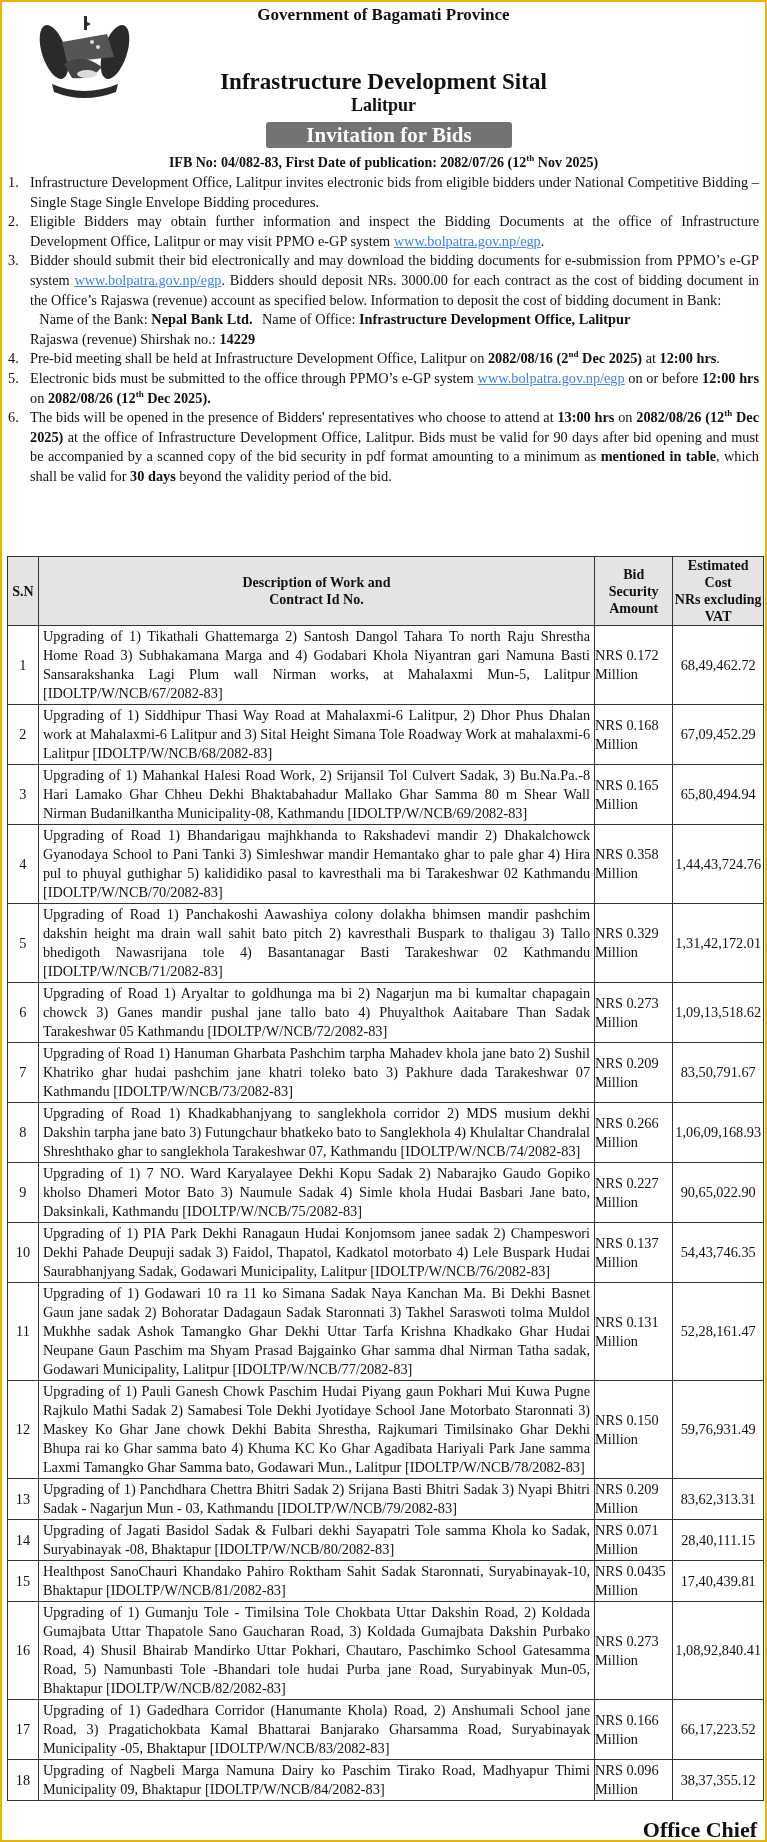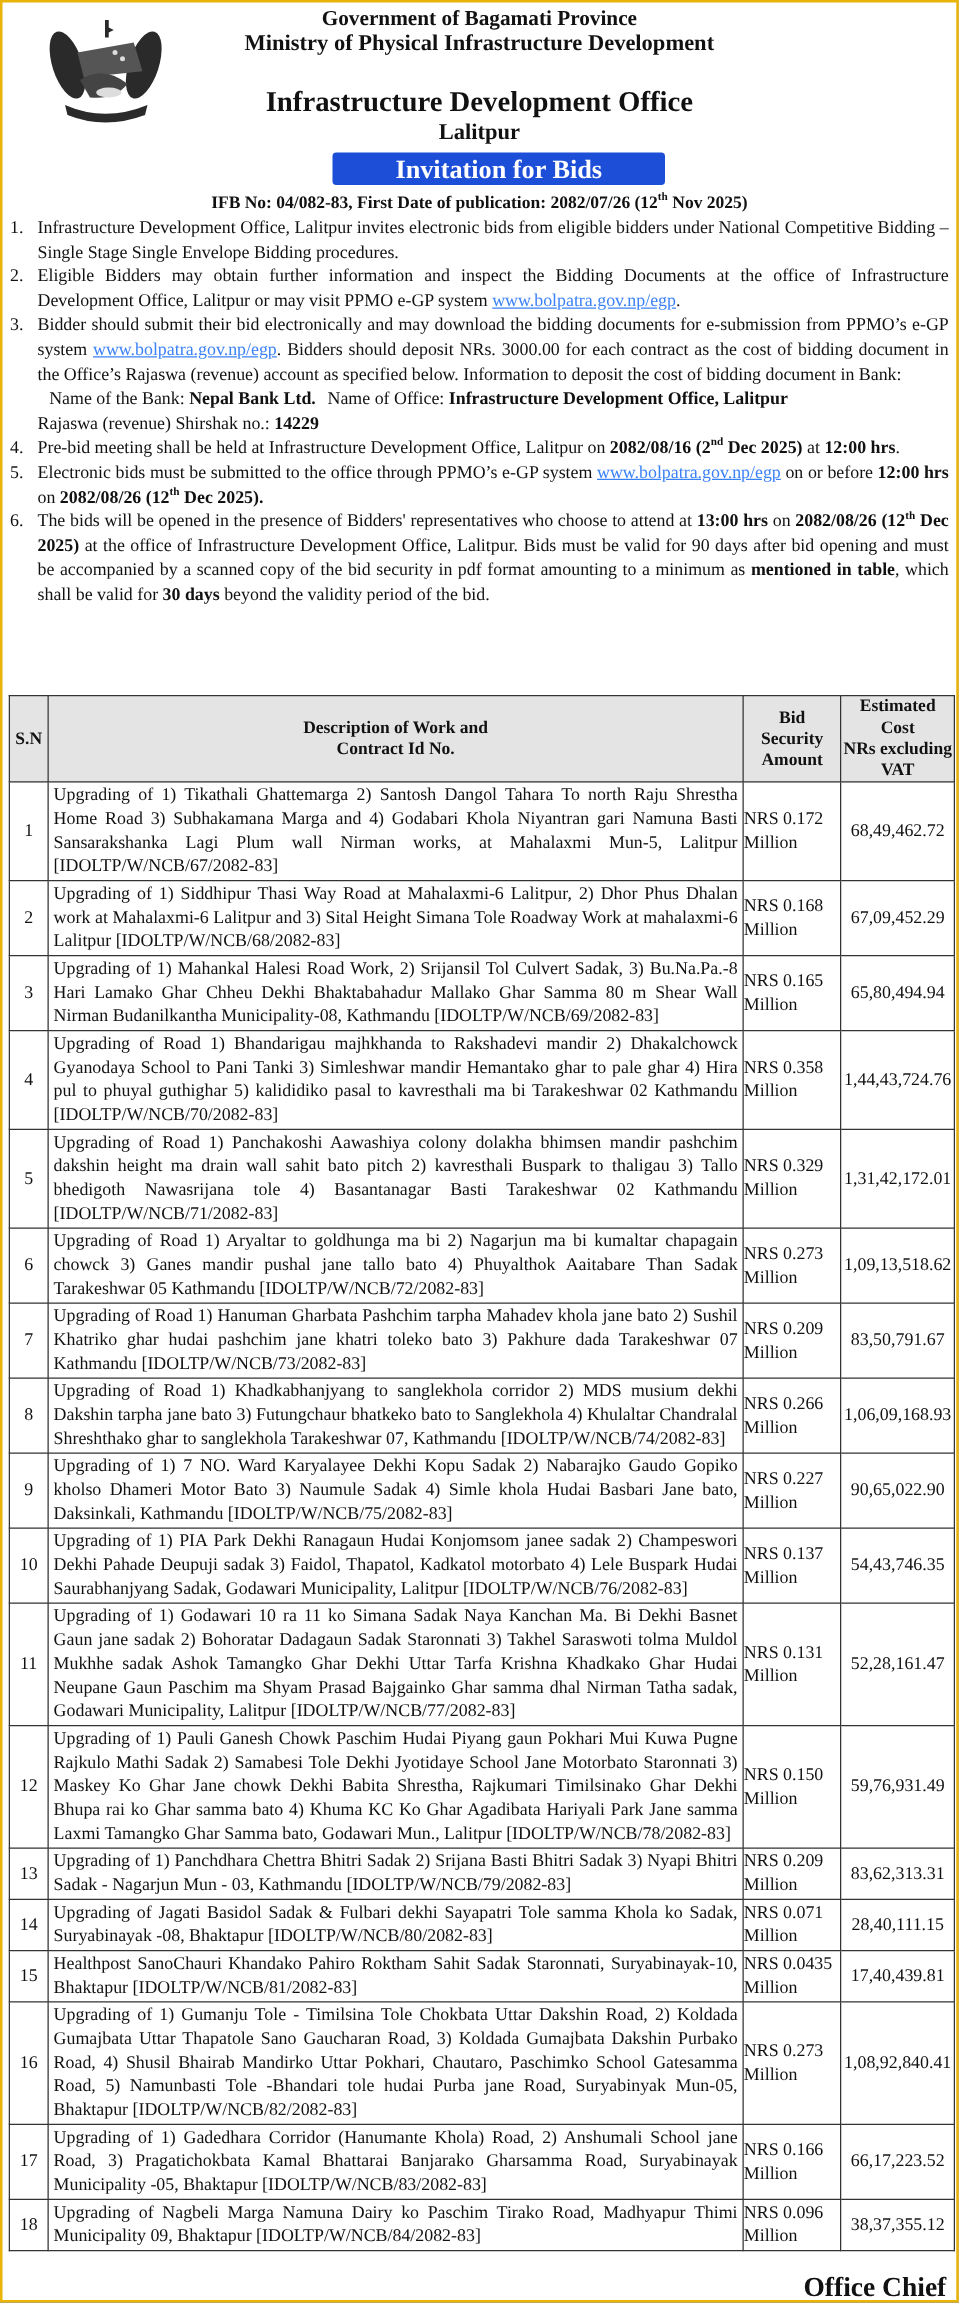--- a/index.html
+++ b/index.html
@@ -10,22 +10,22 @@
       background: #fff; border: 2px solid #eab308; overflow: hidden;
     }
     .emblem { position: absolute; left: 30px; top: 10px; width: 105px; height: 90px; }
     .header { text-align: center; font-weight: bold; }
     .h1 { position: absolute; left: 0; right: 0; top: 3px; font-size: 17px; line-height: 20px; }
     .h2 { position: absolute; left: 0; right: 0; top: 22px; font-size: 18px; line-height: 21px; }
     .h3 { position: absolute; left: 0; right: 0; top: 43px; font-size: 18px; line-height: 21px; }
     .h4 { position: absolute; left: 0; right: 0; top: 66px; font-size: 23px; line-height: 27px; }
     .h5 { position: absolute; left: 0; right: 0; top: 93px; font-size: 18px; line-height: 21px; }
     .ifb-banner {
-      position: absolute; left: 264px; top: 120px; width: 266px; height: 26px;
-      background: #1d4ed8; color: #fff; border-radius: 3px;
+      position: absolute; left: 264px; top: 120px; width: 246px; height: 26px;
+      background: #737373; color: #fff; border-radius: 3px;
       font-size: 21px; font-weight: bold; line-height: 26px; text-align: center;
     }
     .ifb-line { position: absolute; left: 0; right: 0; top: 152px; font-size: 14px; font-weight: bold; text-align: center; line-height: 18px; }
     .ifb-line sup, .para sup { font-size: 9px; vertical-align: super; line-height: 0; }
     .paras { position: absolute; left: 6px; right: 6px; top: 171px; font-size: 14.3px; line-height: 19.6px; }
     .para { position: relative; padding-left: 22px; text-align: justify; }
     .para .num { position: absolute; left: 0; top: 0; }
     .para a { color: #3b82f6; text-decoration: underline; }
     .bankinfo { padding-left: 22px; }
     .bankinfo .row { display: flex; }
@@ -63,22 +63,21 @@
       <path d="M20 72 Q52 86 86 72 L84 80 Q52 92 22 80 Z"></path>
     </g>
     <g fill="#ddd">
       <circle cx="60" cy="30" r="2"></circle>
         <circle cx="66" cy="35" r="2"></circle>
       <ellipse cx="55" cy="62" rx="10" ry="4"></ellipse>
     </g>
   </svg>
 
   <div class="header h1">Government of Bagamati Province</div>
-  <div class="header h2">Ministry of Physical Infrastructure Development</div>
-  <div class="header h4">Infrastructure Development Office</div>
+  <div class="header h4">Infrastructure Development Sital</div>
   <div class="header h5">Lalitpur</div>
 
   <div class="ifb-banner">Invitation for Bids</div>
 
   <div class="ifb-line"><span>IFB No: 04/082-83, First Date of publication: 2082/07/26 (12</span><sup>th</sup><span> Nov 2025)</span></div>
 
   <div class="paras">
     <div class="para">
       <span class="num">1.</span>
       <span>Infrastructure Development Office, Lalitpur invites electronic bids from eligible bidders under National Competitive Bidding – Single Stage Single Envelope Bidding procedures.</span>

